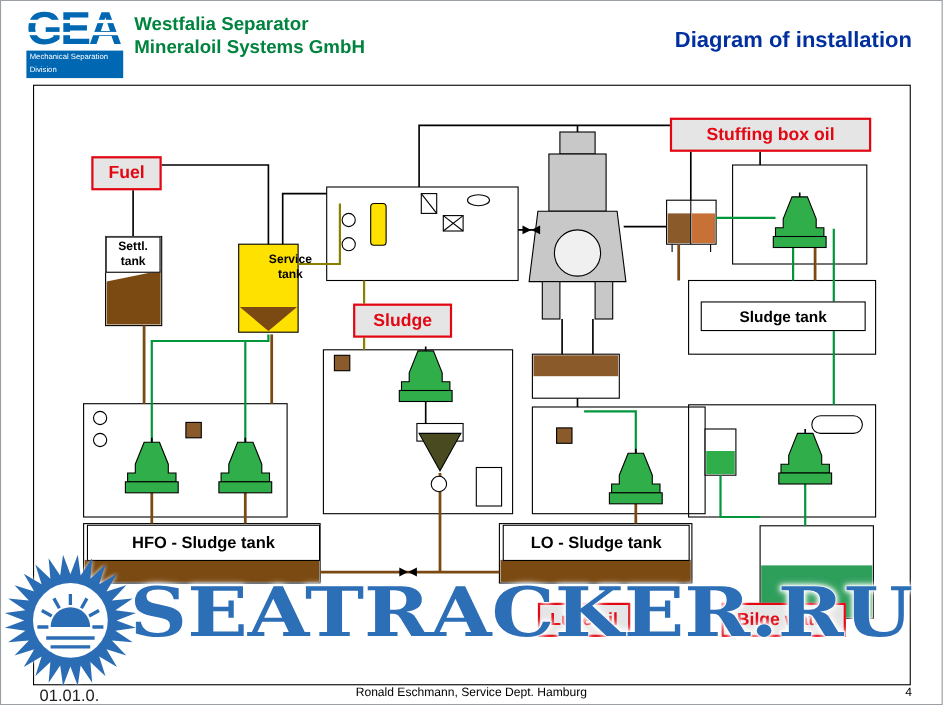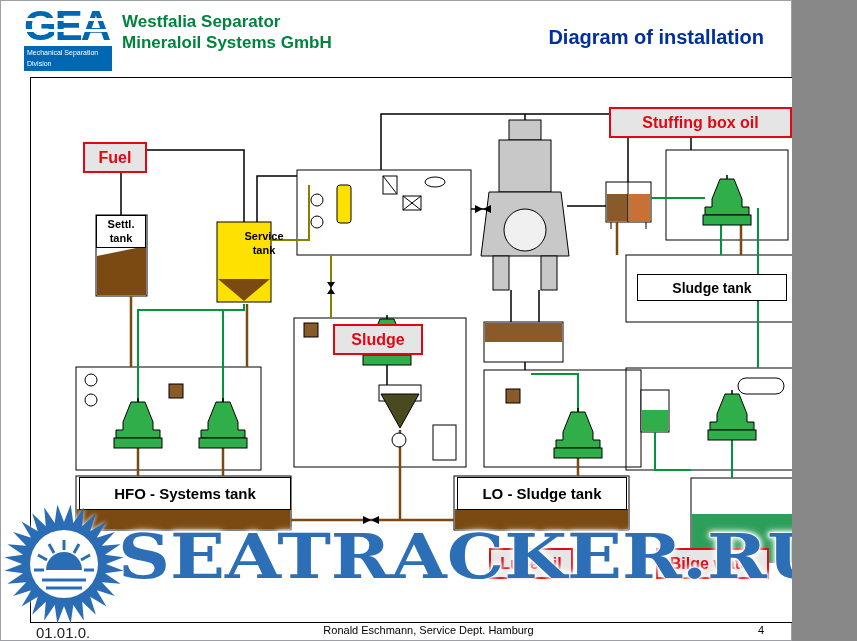--- a/index.html
+++ b/index.html
@@ -1,17 +1,17 @@
 <!DOCTYPE html>
 <html><head>
 <meta charset="utf-8">
 <style>
   html,body{margin:0;padding:0;background:#888;}
   .slide{
-    position:relative;width:792px;height:641px;background:#fff;
+    position:relative;width:857px;height:641px;background:#fff;
     font-family:"Liberation Sans",sans-serif;overflow:hidden;
     box-shadow:inset 0 0 0 1px #9aa0a6;
   }
   .abs{position:absolute;}
   
   .gea-logo{left:24px;top:6px;width:90px;height:42px;color:#0068b3;font-weight:bold;
     font-size:42px;line-height:40px;letter-spacing:-2px;}
   .gea-stripe{left:24px;width:88px;height:3px;background:#fff;}
   .gea-sub{left:24px;top:46px;width:88px;background:#0068b3;color:#fff;font-size:7px;
     line-height:1.5;padding:2px 3px;box-sizing:border-box;}
@@ -208,39 +208,39 @@
 
       <use href="#sep" x="356" y="287"></use>
       <use href="#sep" x="107" y="370"></use>
       <use href="#sep" x="192" y="370"></use>
       <use href="#sep" x="547" y="380"></use>
       <use href="#sep" x="696" y="147"></use>
       <use href="#sep" x="701" y="362"></use>
     </svg>
 
     <div class="lbl lbl-red" style="left:52px;top:64px;width:64px;height:31px;">Fuel</div>
-    <div class="lbl lbl-red" style="left:302px;top:198px;width:90px;height:31px;margin-top:48px;">Sludge</div>
+    <div class="lbl lbl-red" style="left:290px;top:198px;width:90px;height:31px;">Sludge</div>
     <div class="lbl lbl-red" style="left:578px;top:29px;width:183px;height:31px;">Stuffing box oil</div>
     <div class="lbl lbl-red" style="left:458px;top:470px;width:84px;height:31px;">Lube oil</div>
     <div class="lbl lbl-red" style="left:625px;top:470px;width:113px;height:31px;">Bilge water</div>
 
     <div class="lbl lbl-black two-line" style="left:65px;top:137px;width:50px;height:33px;font-size:11px;">
       <div>
           <span style="display: block;">Settl.</span>
           <span>tank</span>
         </div>
     </div>
     <div class="lbl lbl-plain two-line" style="left:188px;top:150px;width:50px;height:32px;font-size:11px;padding-left:40px;">
       <div>
           <span style="display: block;">Service</span>
           <span>tank</span>
         </div>
     </div>
     <div class="lbl lbl-black" style="left:606px;top:196px;width:150px;height:27px;font-size:14px;">Sludge tank</div>
-    <div class="lbl lbl-black" style="left:48px;top:399px;width:212px;height:33px;font-size:15px;">HFO - Systems tank</div>
+    <div class="lbl lbl-black" style="left:48px;top:399px;width:212px;height:33px;font-size:15px;">HFO - Sludge tank</div>
     <div class="lbl lbl-black" style="left:426px;top:399px;width:170px;height:33px;font-size:15px;">LO - Sludge tank</div>
   </div>
 
   <div class="abs footer-date">01.01.0.</div>
   <div class="abs footer-center">Ronald Eschmann, Service Dept. Hamburg</div>
   <div class="abs footer-page">4</div>
 
   <svg class="abs watermark-star" width="124" height="132" viewBox="0 0 124 132">
     <polygon points="62.0,24.0 68.7,6.4 71.3,25.1 81.8,9.4 80.2,28.2 93.9,15.2 88.2,33.2 104.4,23.6 94.8,39.8 112.8,34.1 99.8,47.8 118.6,46.2 102.9,56.7 121.6,59.3 104.0,66.0 121.6,72.7 102.9,75.3 118.6,85.8 99.8,84.2 112.8,97.9 94.8,92.2 104.4,108.4 88.2,98.8 93.9,116.8 80.2,103.8 81.8,122.6 71.3,106.9 68.7,125.6 62.0,108.0 55.3,125.6 52.7,106.9 42.2,122.6 43.8,103.8 30.1,116.8 35.8,98.8 19.6,108.4 29.2,92.2 11.2,97.9 24.2,84.2 5.4,85.8 21.1,75.3 2.4,72.7 20.0,66.0 2.4,59.3 21.1,56.7 5.4,46.2 24.2,47.8 11.2,34.1 29.2,39.8 19.6,23.6 35.8,33.2 30.1,15.2 43.8,28.2 42.2,9.4 52.7,25.1 55.3,6.4" fill="#2a6db5"></polygon>
     <circle cx="62" cy="66" r="34" fill="#fff"></circle>

